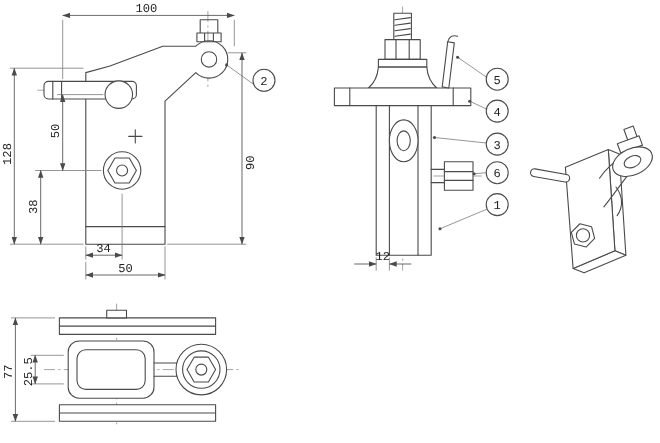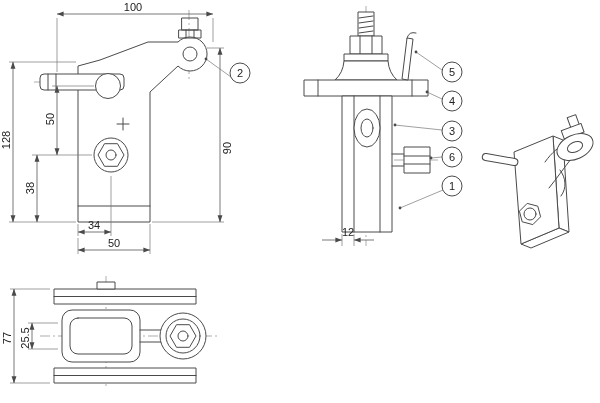--- a/index.html
+++ b/index.html
@@ -1,17 +1,17 @@
 <!DOCTYPE html>
 <html><head>
 <meta charset="utf-8">
 <style>
   html,body{margin:0;padding:0;background:#ffffff;}
   #stage{position:relative;width:600px;height:386px;background:#ffffff;overflow:hidden;
-         font-family:Liberation Sans, sans-serif;}
+         font-family:Liberation Mono, monospace;}
   svg{display:block;}
   .ln{fill:none;stroke:#4a4a4a;stroke-width:1;stroke-linecap:round;stroke-linejoin:round;}
   .fw{fill:#ffffff;stroke:#4a4a4a;stroke-width:1;stroke-linejoin:round;}
   .cl{fill:none;stroke:#8a8a8a;stroke-width:0.7;stroke-dasharray:10 3 2 3;}
   .dm{fill:none;stroke:#555555;stroke-width:0.8;}
   .ext{fill:none;stroke:#777777;stroke-width:0.7;}
   .txt{font-size:11px;fill:#222222;}
   .bt{font-size:11px;fill:#222222;text-anchor:middle;}
   .dot{fill:#4a4a4a;stroke:none;}
 </style>

